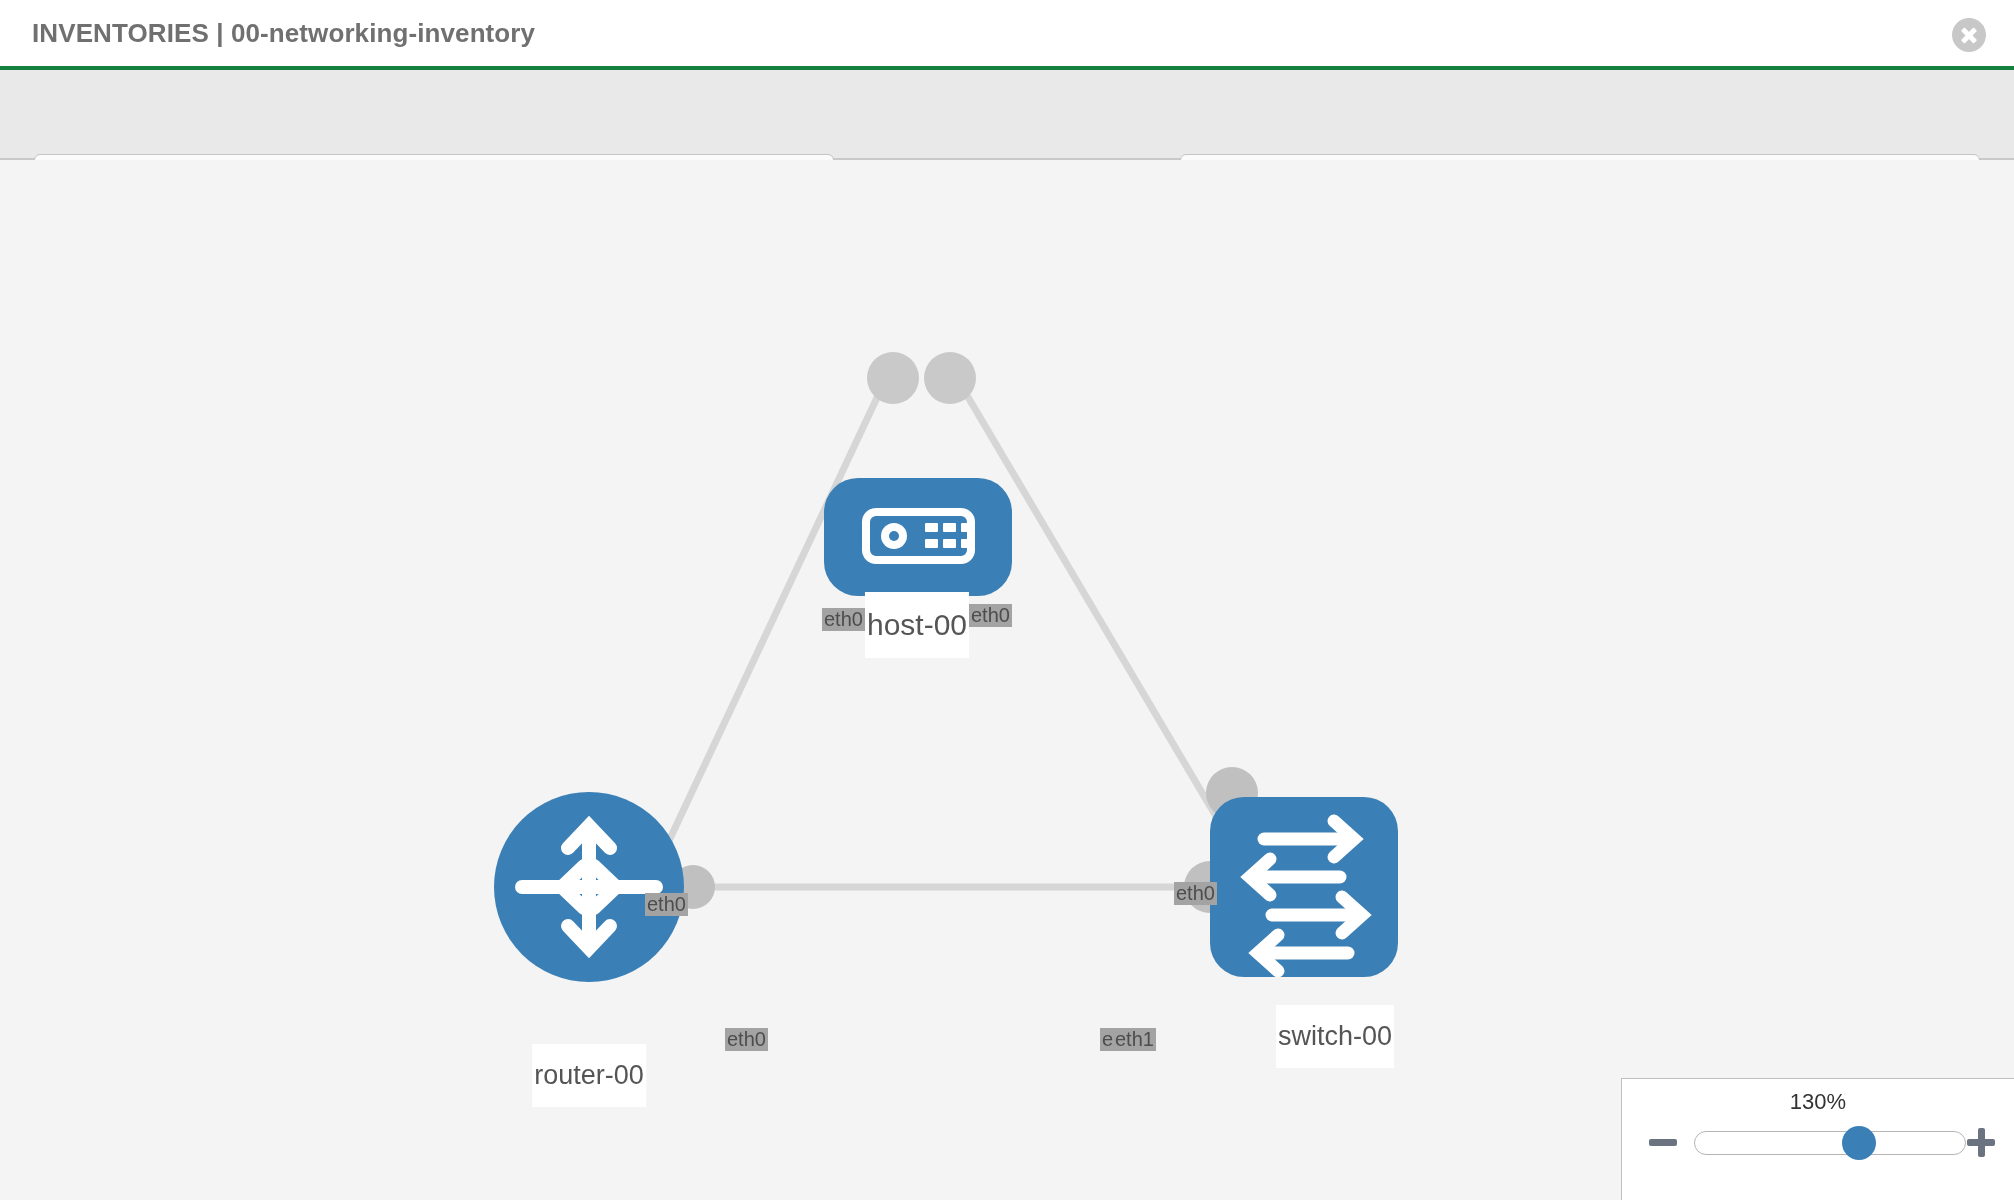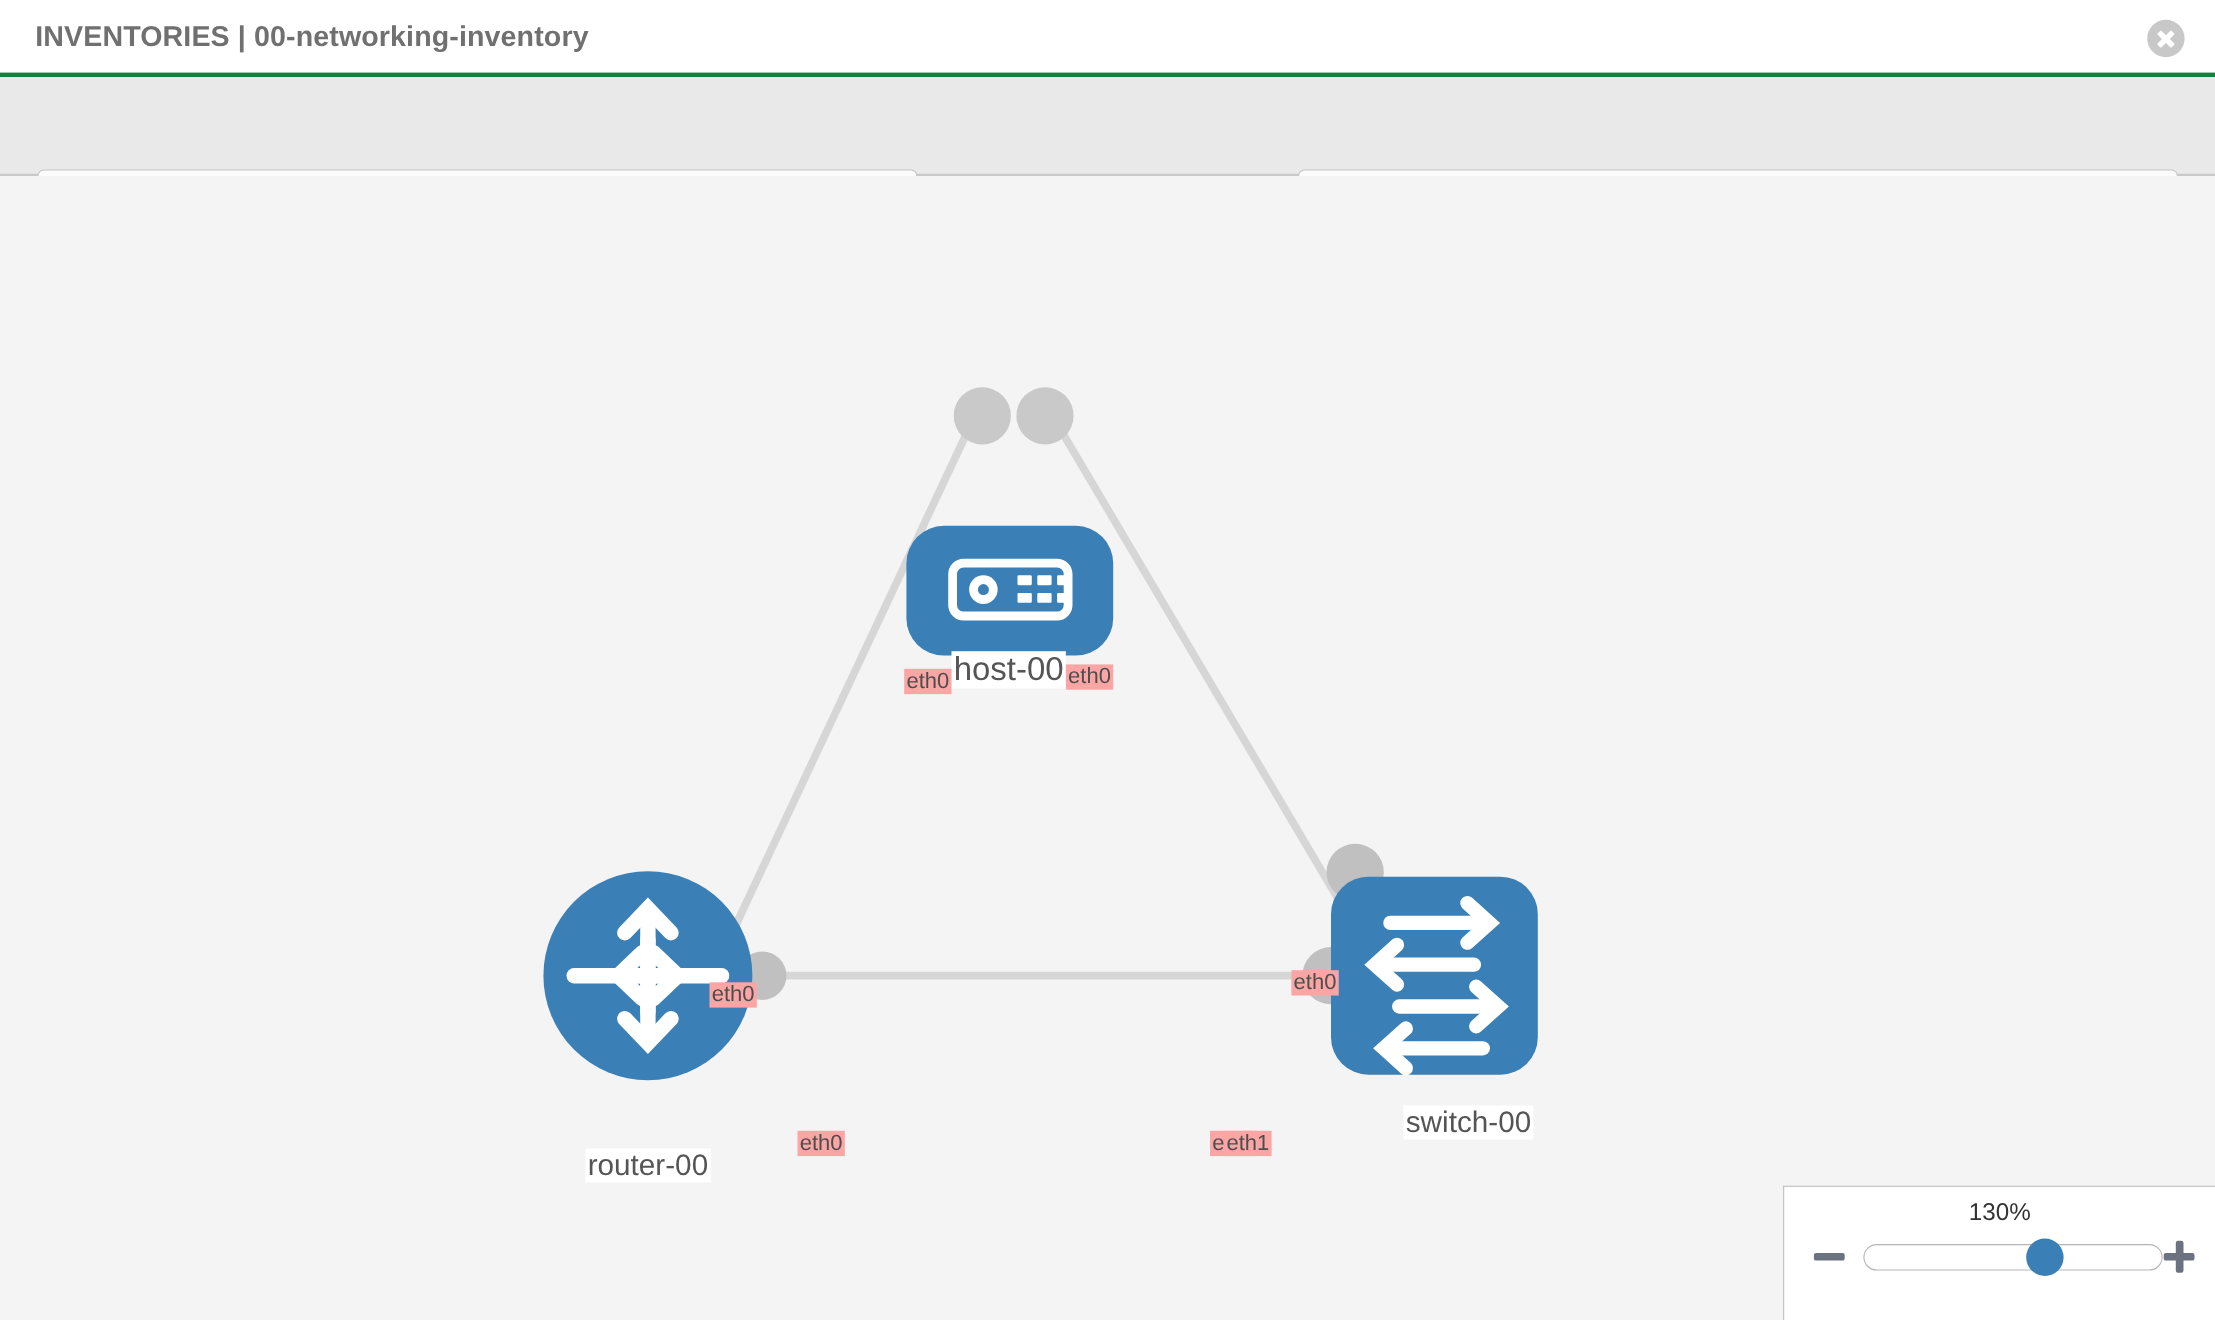--- a/index.html
+++ b/index.html
@@ -146,28 +146,28 @@
   }
 
   
   .node-label {
     position: absolute;
     font-size: 27px;
     color: #555555;
     background: #ffffff;
     white-space: nowrap;
     transform: translateX(-50%);
-    padding: 0 2px;
+    padding: 16px 2px;
     text-align: center;
   }
   .edge-label {
     position: absolute;
     font-size: 20px;
     color: #4d4d4d;
-    background: #fca5a5;
+    background: #a3a3a3;
     white-space: nowrap;
     padding: 0 2px;
   }
 
   
   .zoom-panel {
     position: absolute;
     left: 1621px;
     top: 1078px;
     width: 393px;

